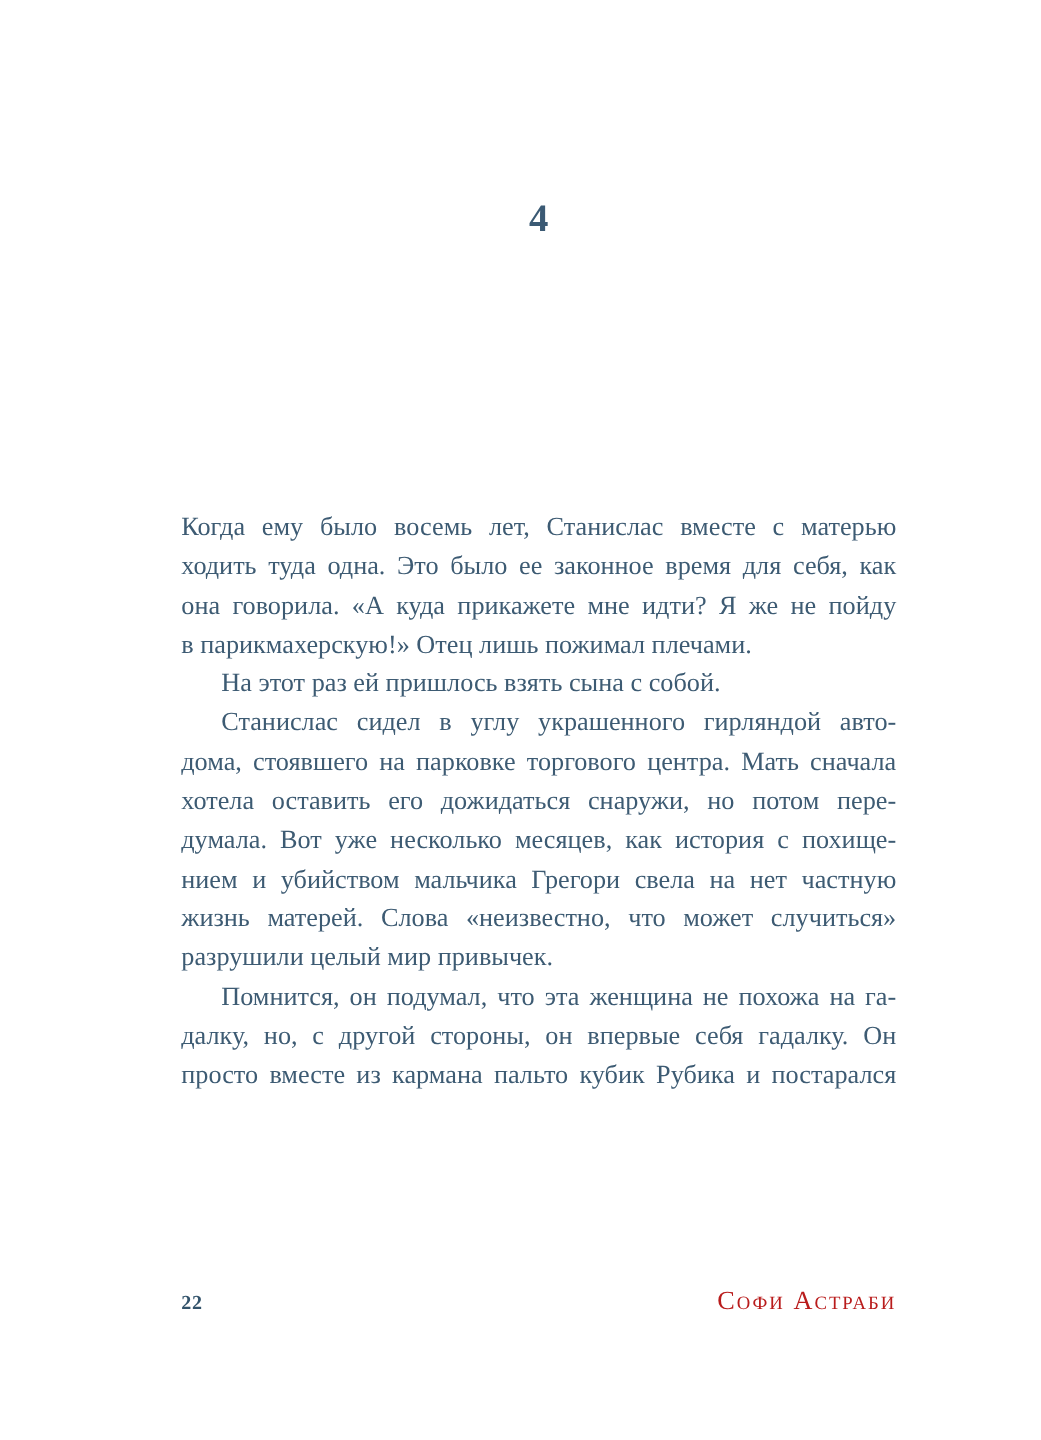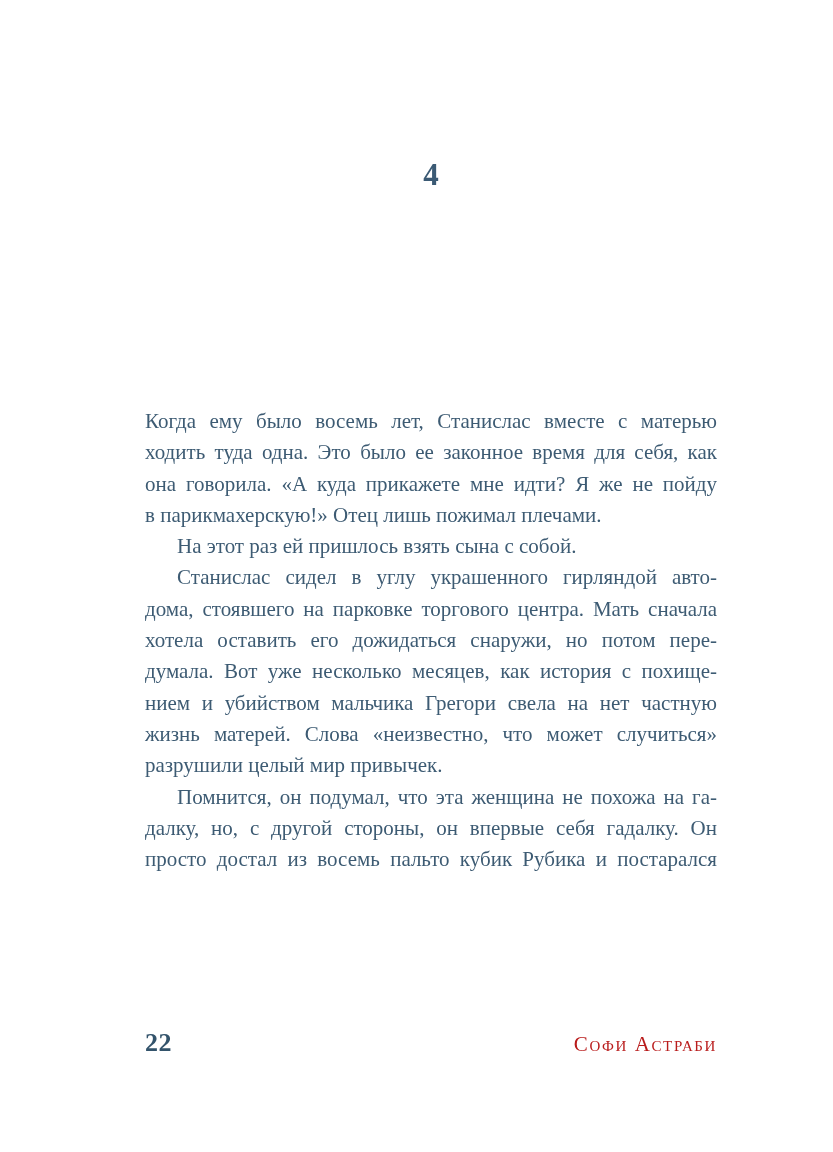--- a/index.html
+++ b/index.html
@@ -49,21 +49,21 @@
     position: absolute;
     left: 145px;
     top: 1028px;
     width: 572px;
     display: flex;
     justify-content: space-between;
     align-items: baseline;
   }
   .page-num {
     font-weight: bold;
-    font-size: 26px;
+    font-size: 16px;
     letter-spacing: 0.5px;
     color: #33536b;
   }
   .running-title {
     font-size: 21px;
     font-variant: small-caps;
     letter-spacing: 1.6px;
     color: #b91c1c;
   }
 </style>
@@ -82,21 +82,21 @@
       <div class="line last indent">На этот раз ей пришлось взять сына с собой.</div>
       <div class="line indent">Станислас сидел в углу украшенного гирляндой авто-</div>
       <div class="line">дома, стоявшего на парковке торгового центра. Мать сначала</div>
       <div class="line">хотела оставить его дожидаться снаружи, но потом пере-</div>
       <div class="line">думала. Вот уже несколько месяцев, как история с похище-</div>
       <div class="line">нием и убийством мальчика Грегори свела на нет частную</div>
       <div class="line">жизнь матерей. Слова «неизвестно, что может случиться»</div>
       <div class="line last">разрушили целый мир привычек.</div>
       <div class="line indent">Помнится, он подумал, что эта женщина не похожа на га-</div>
       <div class="line">далку, но, с другой стороны, он впервые себя гадалку. Он</div>
-      <div class="line">просто достал из восемь пальто кубик Рубика и постарался</div>
+      <div class="line">просто вместе из кармана пальто кубик Рубика и постарался</div>
     </div>
 
   <div class="footer">
     <span class="page-num">22</span>
     <span class="running-title">Софи Астраби</span>
   </div>
 
 </div>
 
 </body></html>

